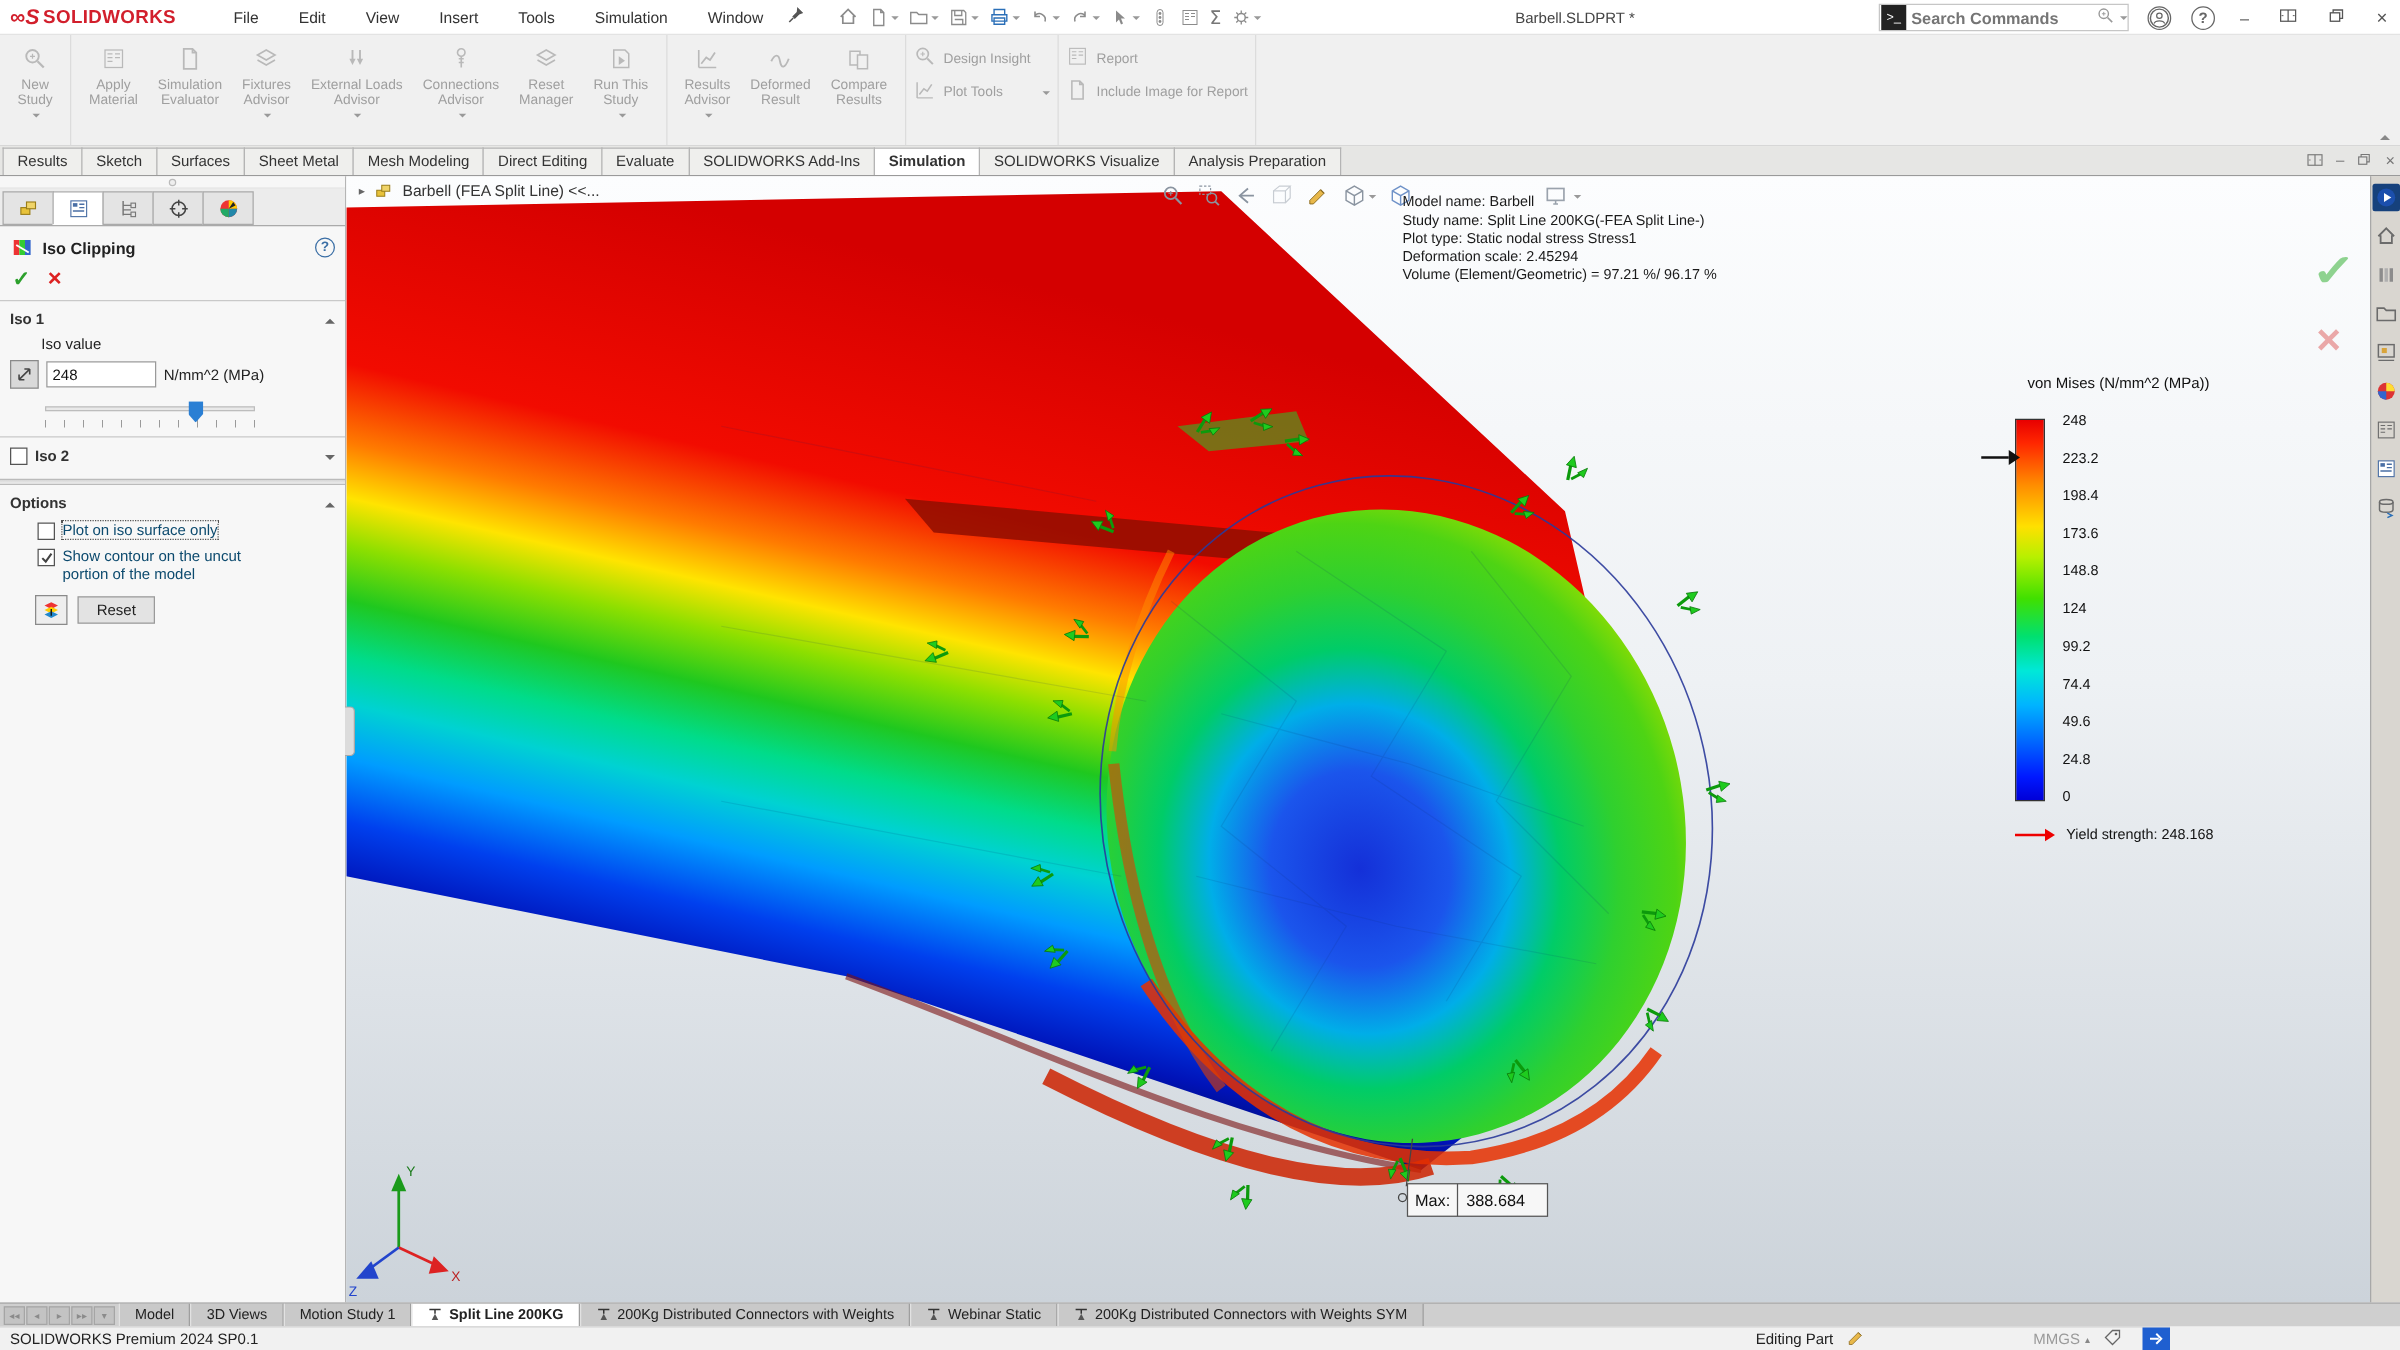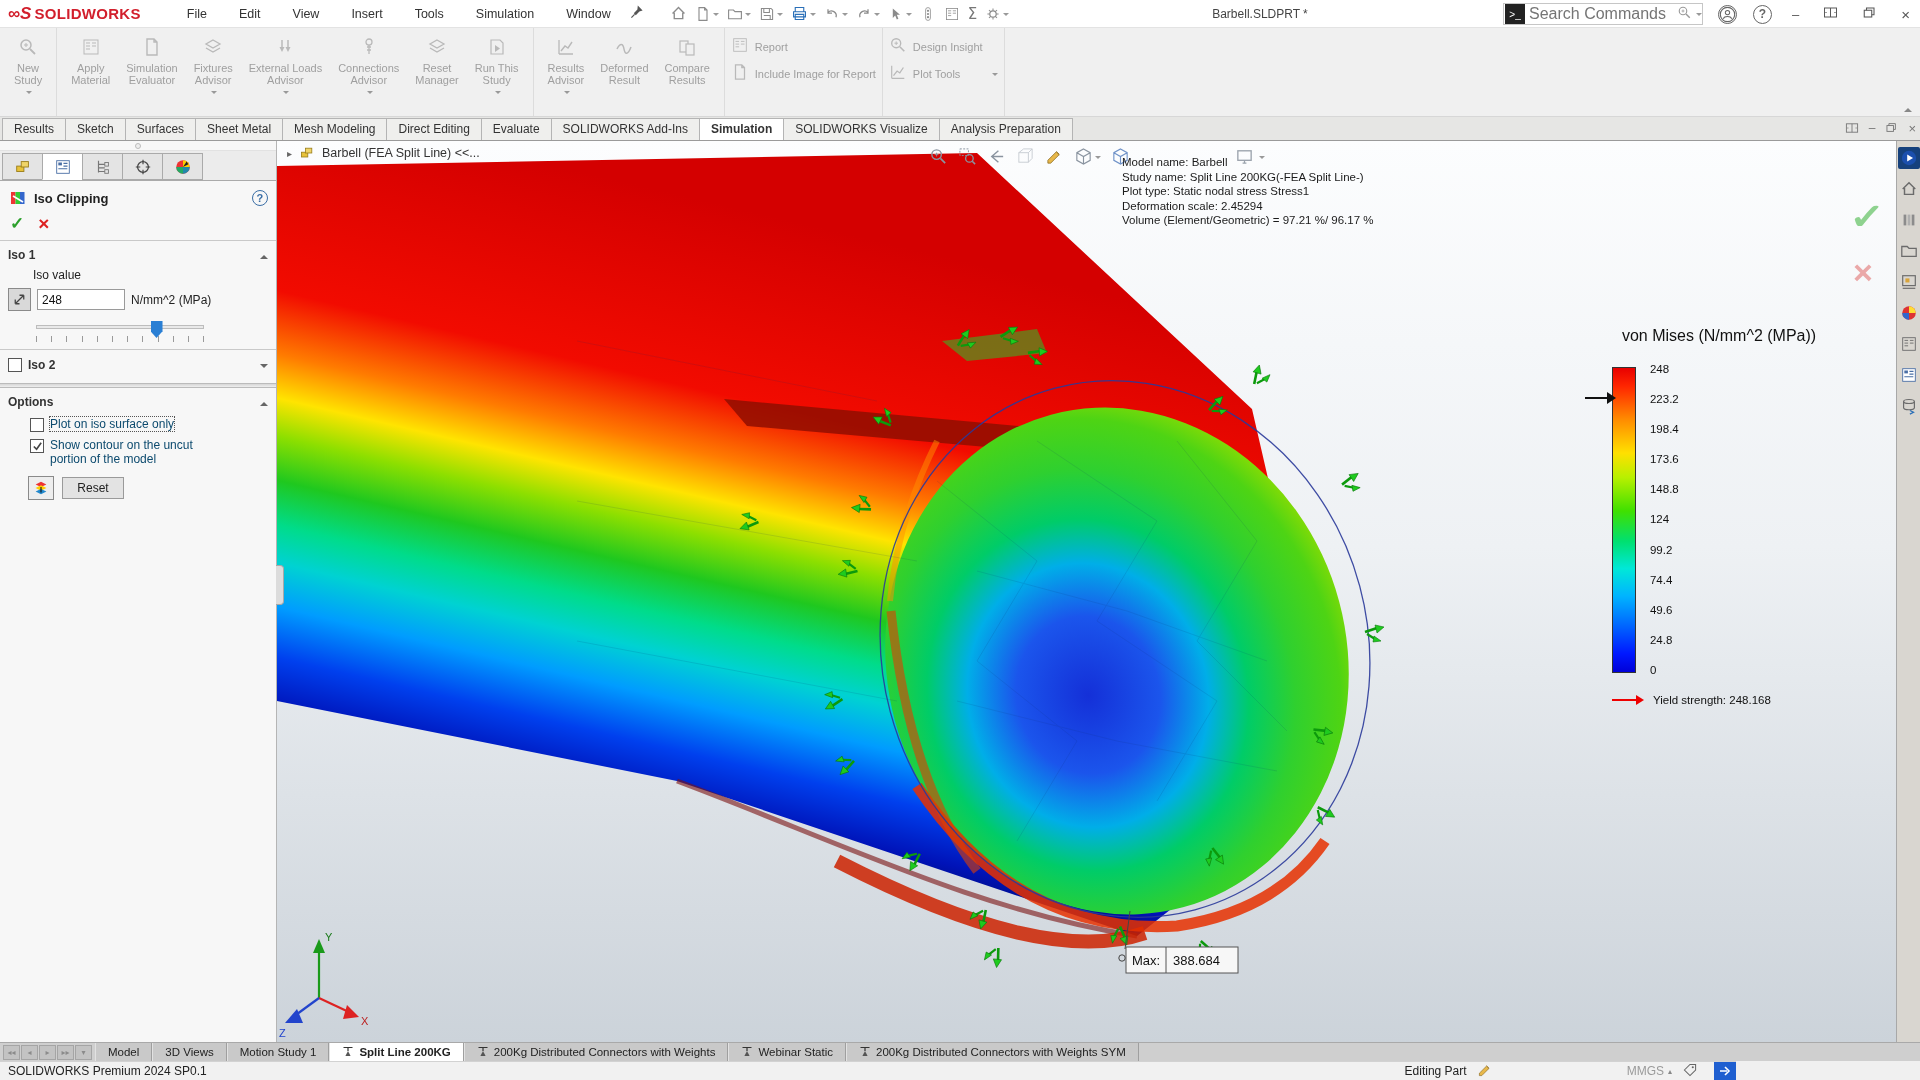--- a/index.html
+++ b/index.html
@@ -14,21 +14,21 @@
   .menus { display:flex; margin-left:34px; gap:8px; }
   .menu-item { padding:4px 12px; font-size:12.5px; color:#333; }
   .pin { margin-left:6px; color:#555; }
   .qtools { display:flex; align-items:center; margin-left:22px; gap:2px; }
   .qbtn { display:flex; align-items:center; padding:2px 3px; color:#8b8b8b; }
   .qbtn.blue { color:#2a6fb8; }
   .car { width:0; height:0; border:3px solid transparent; border-top-color:#999; display:inline-block; margin-left:2px; position:relative; top:2px;}
   .doc-title { position:absolute; left:1170px; top:7px; width:180px; text-align:center; font-size:12px; color:#444; }
   .searchbox { position:absolute; left:1503px; top:3px; width:200px; height:22px; border:1px solid #c6c6c6; background:#fff; display:flex; align-items:center; }
   .sw-term { width:20px; height:20px; background:#222; color:#fff; font-size:10px; display:flex; align-items:center; justify-content:center; margin:0 4px 0 1px; }
-  .searchbox input { flex:1; border:none; outline:none; font-size:16px; color:#a16207; font-family:"Liberation Sans",sans-serif; min-width:0;}
+  .searchbox input { flex:1; border:none; outline:none; font-size:13px; color:#a16207; font-family:"Liberation Sans",sans-serif; min-width:0;font-weight:bold;}
   .sb-mag { color:#999; margin-right:2px; }
   .mb-right { position:absolute; right:6px; top:0; height:28px; display:flex; align-items:center; gap:16px; }
   .circle-ic { width:19px; height:19px; border:1.6px solid #666; border-radius:50%; display:flex; align-items:center; justify-content:center; color:#666; font-size:12px; font-weight:bold;}
   .winbtn { color:#555; font-size:13px; padding:0 4px; }
 
   
   .ribbon { position:absolute; top:28px; left:0; width:1920px; height:89px; background:#f0f0f0; border-bottom:1px solid #d7d7d7; display:flex; }
   .rgroup { display:flex; align-items:flex-start; padding:6px 6px 0 6px; border-right:1px solid #dcdcdc; }
   .rbtn { display:flex; flex-direction:column; align-items:center; padding:2px 8px; color:#9f9f9f; }
   .rbtn .ric { color:#b9b9b9; margin-bottom:4px; height:22px; display:flex; align-items:center;}
@@ -93,21 +93,21 @@
   .tri-r { color:#666; font-size:10px; }
   .hud { position:absolute; left:652px; top:6px; display:flex; align-items:center; gap:9px; color:#7e8setMeta7a8; }
   .hudic { color:#8a94a0; display:flex; align-items:center; }
   .vp-info { position:absolute; left:845px; top:14px; font-size:11.5px; line-height:14.5px; color:#1b1b1b; }
   .vp-monitor { position:absolute; left:958px; top:6px; color:#9aa2ac; display:flex; gap:3px; align-items:center;}
   .confirm-ok { position:absolute; left:1575px; top:55px; font-size:36px; color:#7ccc7c; opacity:.85; font-weight:bold; transform:scaleX(1.2);}
   .confirm-x { position:absolute; left:1576px; top:112px; font-size:34px; color:#e9a0a0; opacity:.9; font-weight:bold;}
 
   
   .legend { position:absolute; left:1335px; top:158px; width:280px; font-size:11.5px; color:#111;}
-  .legend-title { margin-left:10px; font-size:16px;margin-top:28px; }
+  .legend-title { margin-left:10px; font-size:12px; }
   .legend-body { display:flex; margin-top:22px; }
   .lbar { width:24px; height:306px; border:1px solid #333;
     background:linear-gradient(180deg,#e80000 0%,#ff2600 6%,#ff8c00 17%,#ffe000 28%,#b8f000 36%,#40e000 47%,#00e070 57%,#00e8d8 66%,#00b4ff 75%,#0064ff 85%,#0018ff 94%,#0000d8 100%);}
   .lticks { display:flex; flex-direction:column; justify-content:space-between; height:312px; margin:-3px 0 0 14px; }
   .lticks span { line-height:11px; }
   .iso-marker { position:absolute; left:-27px; top:25px; display:flex; align-items:center; }
   .iso-marker .line { width:22px; height:2px; background:#111; }
   .iso-marker .tri { width:0;height:0;border:6px solid transparent;border-left:9px solid #111; }
   .yield { display:flex; align-items:center; margin-top:18px; }
   .yield .line { width:24px; height:2px; background:#e00; }
@@ -543,44 +543,44 @@
               <use href="#i-compare"></use>
             </svg>
           </span>
         <span class="rlabel">Compare
 Results</span>
       </div>
     </div>
     <div class="rgroup horiz">
       <div class="rbtn-h">
         <span class="ric"><svg width="18" height="18">
-              <use href="#i-props"></use>
-            </svg></span>
-        <span class="rlabel">Report</span>
-      </div>
-      <div class="rbtn-h">
-        <span class="ric"><svg width="18" height="18">
-              <use href="#i-doc"></use>
-            </svg></span>
-        <span class="rlabel">Include Image for Report</span>
-      </div>
-    </div>
-    <div class="rgroup horiz">
-      <div class="rbtn-h">
-        <span class="ric"><svg width="18" height="18">
               <use href="#i-mag"></use>
             </svg></span>
         <span class="rlabel">Design Insight</span>
       </div>
       <div class="rbtn-h">
         <span class="ric"><svg width="18" height="18">
               <use href="#i-chart"></use>
             </svg></span>
         <span class="rlabel">Plot Tools</span>
         <i class="car" style="margin-left:26px"></i>
+      </div>
+    </div>
+    <div class="rgroup horiz">
+      <div class="rbtn-h">
+        <span class="ric"><svg width="18" height="18">
+              <use href="#i-props"></use>
+            </svg></span>
+        <span class="rlabel">Report</span>
+      </div>
+      <div class="rbtn-h">
+        <span class="ric"><svg width="18" height="18">
+              <use href="#i-doc"></use>
+            </svg></span>
+        <span class="rlabel">Include Image for Report</span>
       </div>
     </div>
     <i class="ribbon-collapse"></i>
   </div>
 
   <div class="cmdtabs">
     <span class="ctab">Results</span>
     <span class="ctab">Sketch</span>
     <span class="ctab">Surfaces</span>
     <span class="ctab">Sheet Metal</span>

